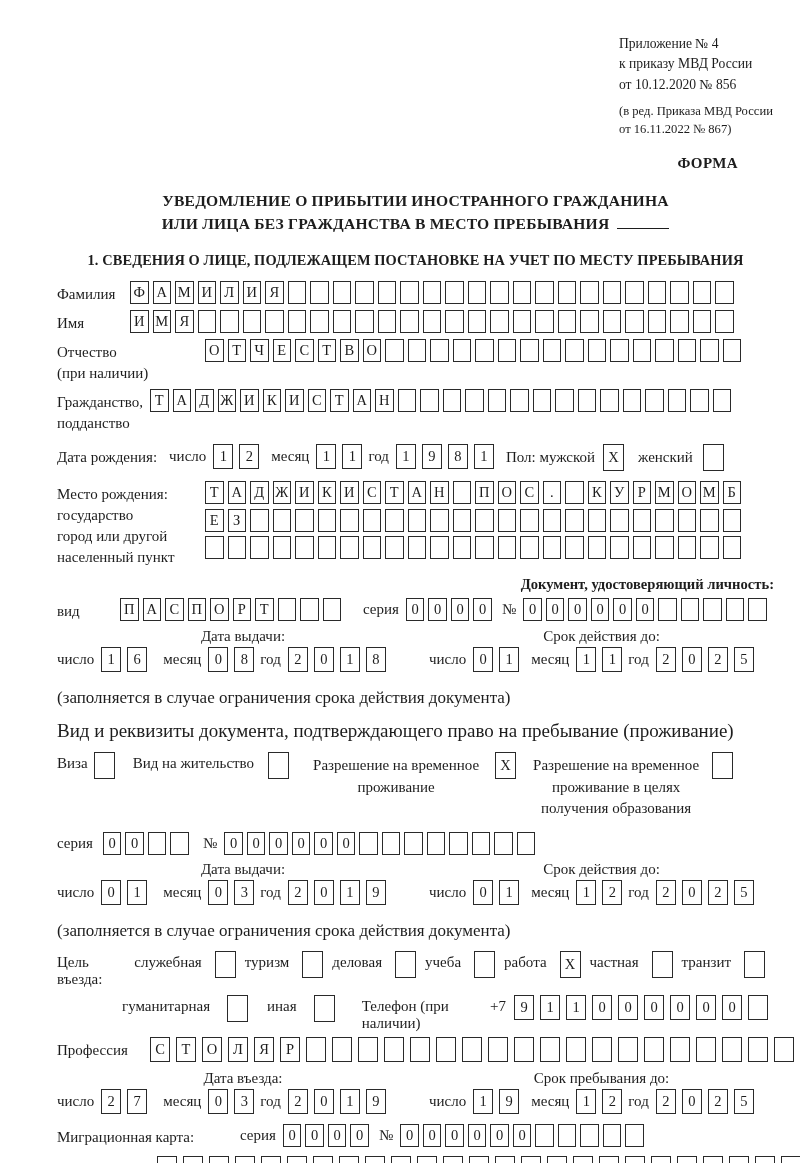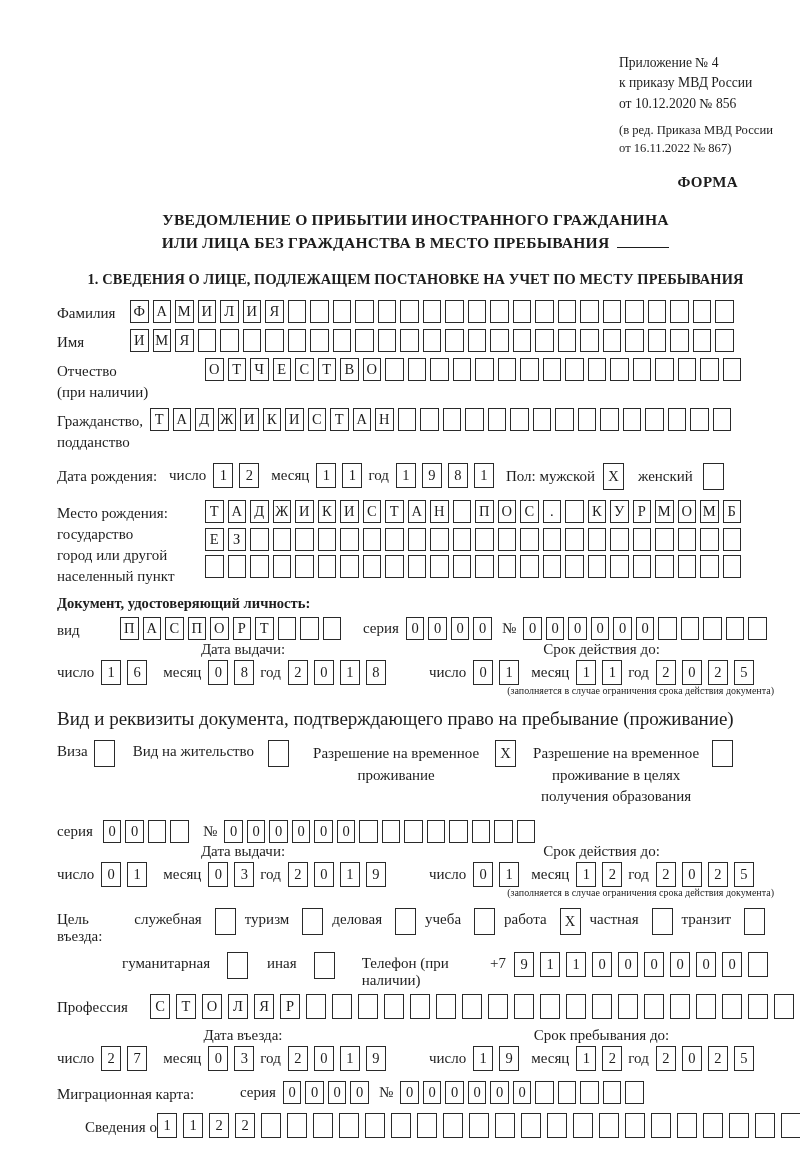--- a/index.html
+++ b/index.html
@@ -1,17 +1,17 @@
 <!DOCTYPE html>
 <html><head>
 <meta charset="utf-8">
 <style>
   html,body{margin:0;padding:0;background:#ffffff;}
   body{width:800px;height:1163px;font-family:"Liberation Serif","DejaVu Serif",serif;color:#1d1d1d;}
-  .page{position:relative;width:800px;height:1163px;box-sizing:border-box;padding:53px 26px 0 57px;overflow:hidden;background:#fff;}
+  .page{position:relative;width:800px;height:1163px;box-sizing:border-box;padding:34px 26px 0 57px;overflow:hidden;background:#fff;}
 
   
   .hdr-right{margin-left:562px;font-size:13.6px;line-height:1.5;}
   .amend{font-size:12.6px;margin-top:7px;line-height:1.45;}
   .form-word{text-align:right;margin:16px 36px 0 0;font-weight:bold;font-size:15px;letter-spacing:.4px;}
 
   .title{text-align:center;font-weight:bold;font-size:15.6px;margin-top:17px;line-height:1.5;letter-spacing:.2px;}
   .t-underline{display:inline-block;width:52px;border-bottom:1.8px solid #1d1d1d;margin-left:8px;}
   .sec1{text-align:center;font-weight:bold;font-size:14.4px;margin-top:17px;letter-spacing:.1px;}
 
@@ -24,30 +24,30 @@
   .w148{flex:0 0 148px;}
   .w165{flex:0 0 165px;}
   .boxes{display:flex;flex-wrap:nowrap;}
   .box{flex:0 0 auto;width:16.5px;height:21px;border:1.4px solid #2a2a2a;margin-right:4px;display:flex;align-items:center;justify-content:center;font-size:14.5px;background:#fff;}
   .dsize .box{width:18px;height:23px;margin-right:6px;}
   .cbox{flex:0 0 auto;width:19px;height:25px;border:1.4px solid #2a2a2a;display:flex;align-items:center;justify-content:center;font-size:14.5px;background:#fff;}
   .dlbl{font-size:15px;margin:4px 7px 0 0;}
   .ml6{margin-left:6px;} .ml10{margin-left:10px;} .ml14{margin-left:14px;} .ml18{margin-left:18px;}
   .mt4{margin-top:4.5px;} .mt10{margin-top:10px;} .mt12{margin-top:12px;}
 
-  .center-head{text-align:left;font-weight:bold;font-size:14.6px;margin-top:8px;}
+  .center-head{text-align:right;font-weight:bold;font-size:14.6px;margin-top:8px;}
 
   
-  .datepair{display:flex;}
+  .datepair{display:flex;margin-top:6px;}
   .dp-col{display:flex;flex-direction:column;}
   .dp-left{flex:0 0 372px;}
   .dp-right{flex:1;}
   .dp-head{text-align:center;font-size:15px;}
   .dp-row{display:flex;align-items:flex-start;margin-top:2px;}
-  .dp-note{text-align:right;font-size:10px;margin-top:0;}
+  .dp-note{font-size:17px;margin-top:16px;}
 
   .intro{font-size:19px;margin-top:9px;line-height:1.5;}
 
   .opts{margin-top:6px;}
   .opt{display:flex;align-items:flex-start;}
   .opt-label{font-size:15px;padding-top:3px;}
   .opt-wrap{display:block;text-align:center;font-size:15px;line-height:1.45;padding-top:3px;}
   .w175{width:178px;} .w185{width:172px;}
 
   .purpose{display:flex;align-items:flex-start;margin-top:10px;}

